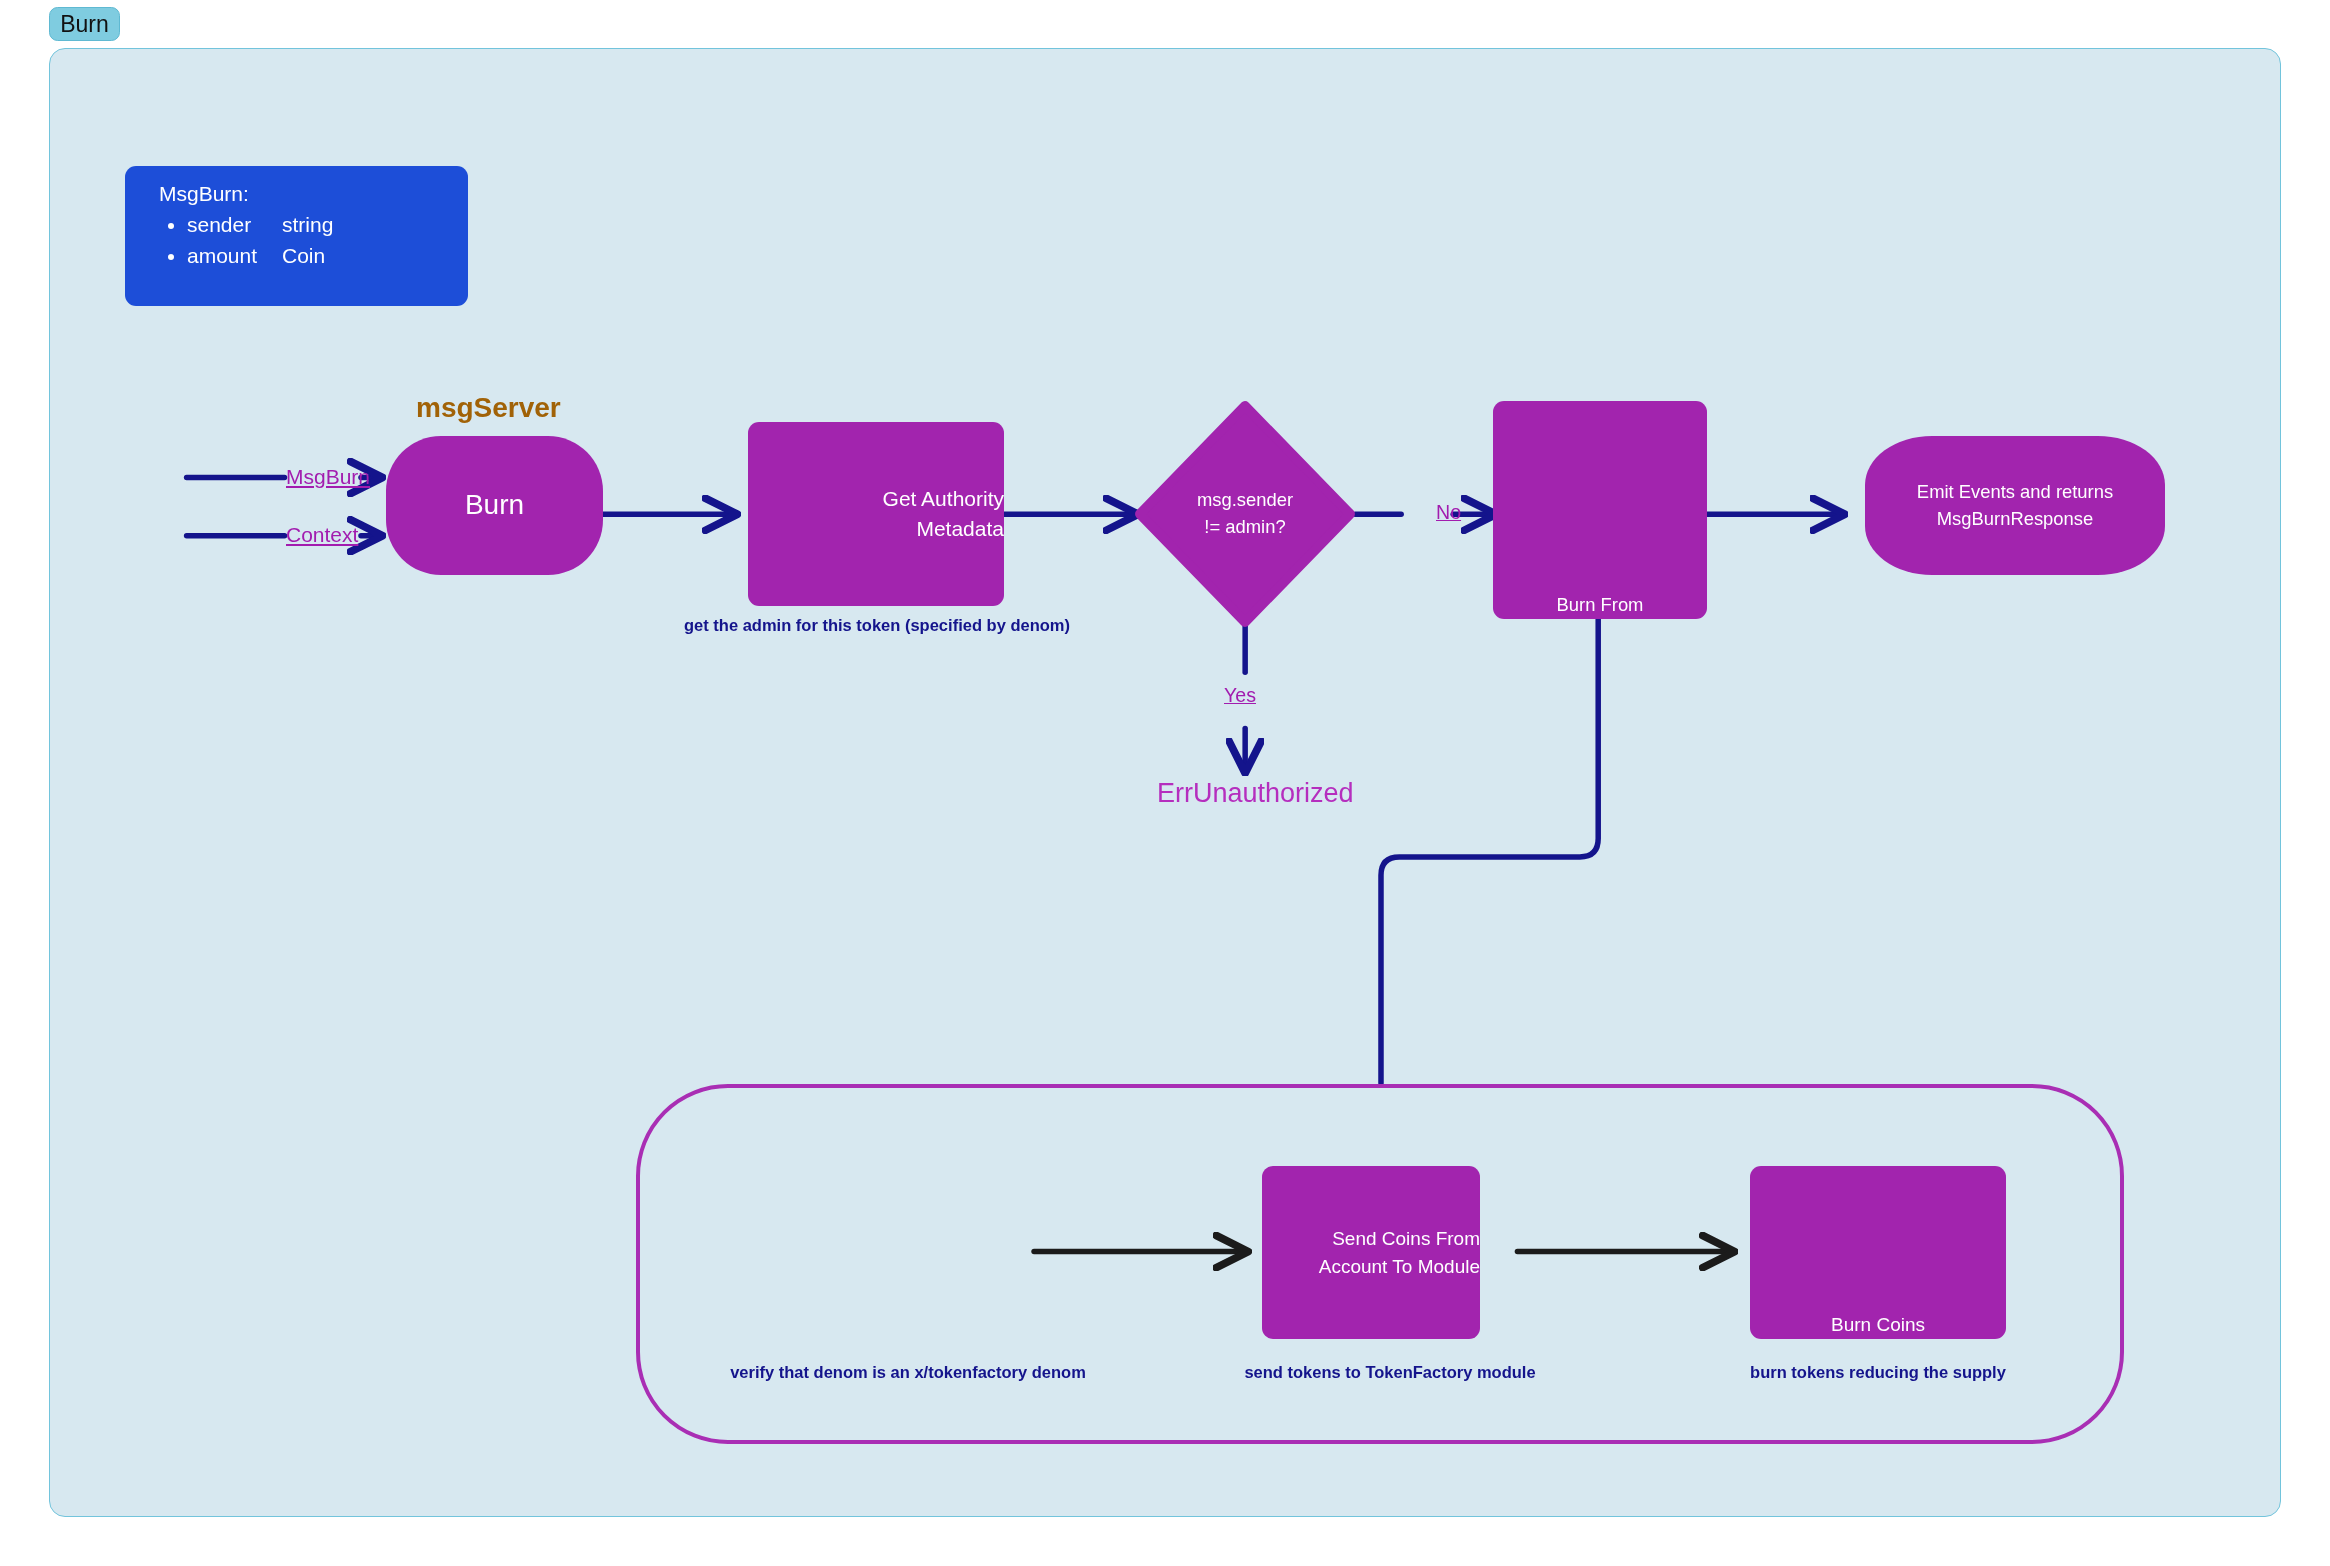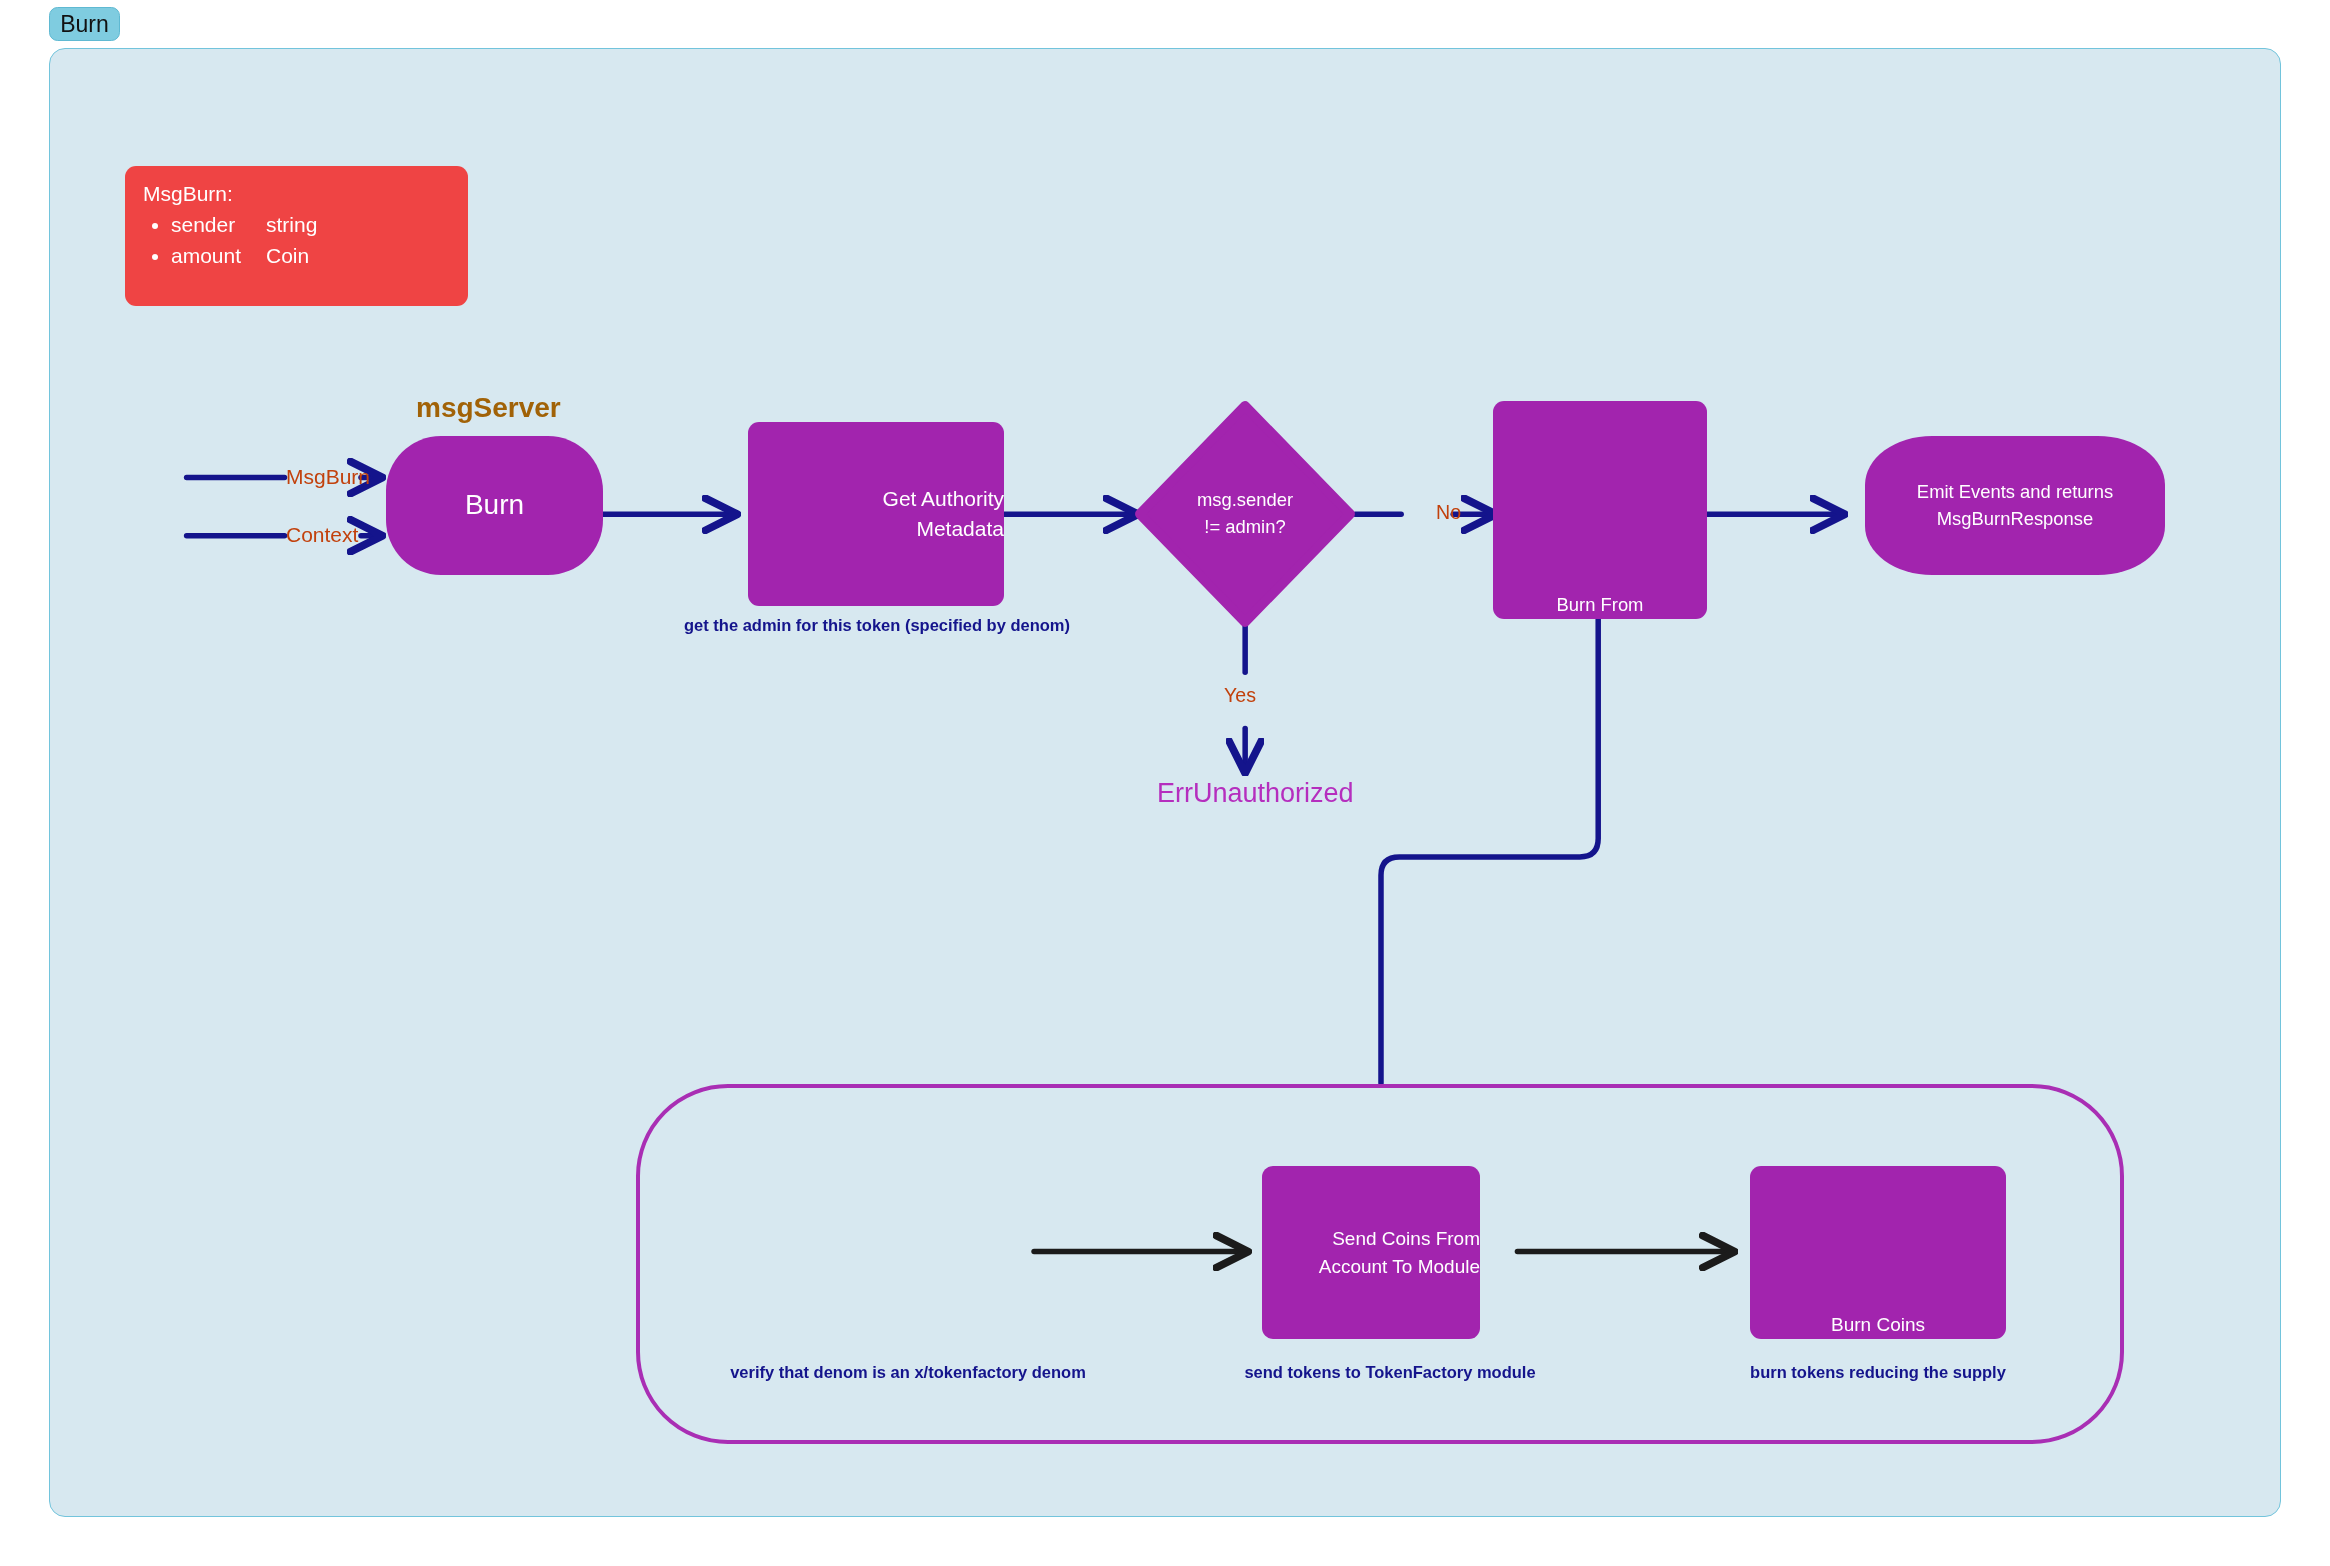--- a/index.html
+++ b/index.html
@@ -44,25 +44,25 @@
   }
 
   
   .abs { position: absolute; }
 
   
   .spec-card {
     position: absolute;
     left: 125px; top: 166px;
     width: 343px; height: 140px;
-    background: #ef4444;
+    background: #1d4ed8;
     border-radius: 11px;
     color: #ffffff;
     box-sizing: border-box;
-    padding: 17px 0 0 18px;
+    padding: 17px 0 0 34px;
     font-size: 21px;
     line-height: 1.0;
   }
   .spec-card .title { margin-bottom: 6.1px; }
   .spec-card ul { margin: 0; padding-left: 28px; }
   .spec-card li { margin-top: 9.8px; font-size: 21px; }
   .spec-card li .fname { display: inline-block; min-width: 95px; }
 
   
   .node {
@@ -92,23 +92,24 @@
   .lane-label {
     position: absolute;
     color: #a16207;
     font-size: 28px;
     white-space: nowrap;
     font-weight: bold;
   }
 
   .edge-label {
     position: absolute;
-    color: #c2410c;
+    color: #a21caf;
     font-size: 19.6px;
     white-space: nowrap;
+    text-decoration: underline;
   }
 
   .err-label {
     position: absolute;
     color: #B52EBE;
     font-size: 27px;
     white-space: nowrap;
   }
 
   

